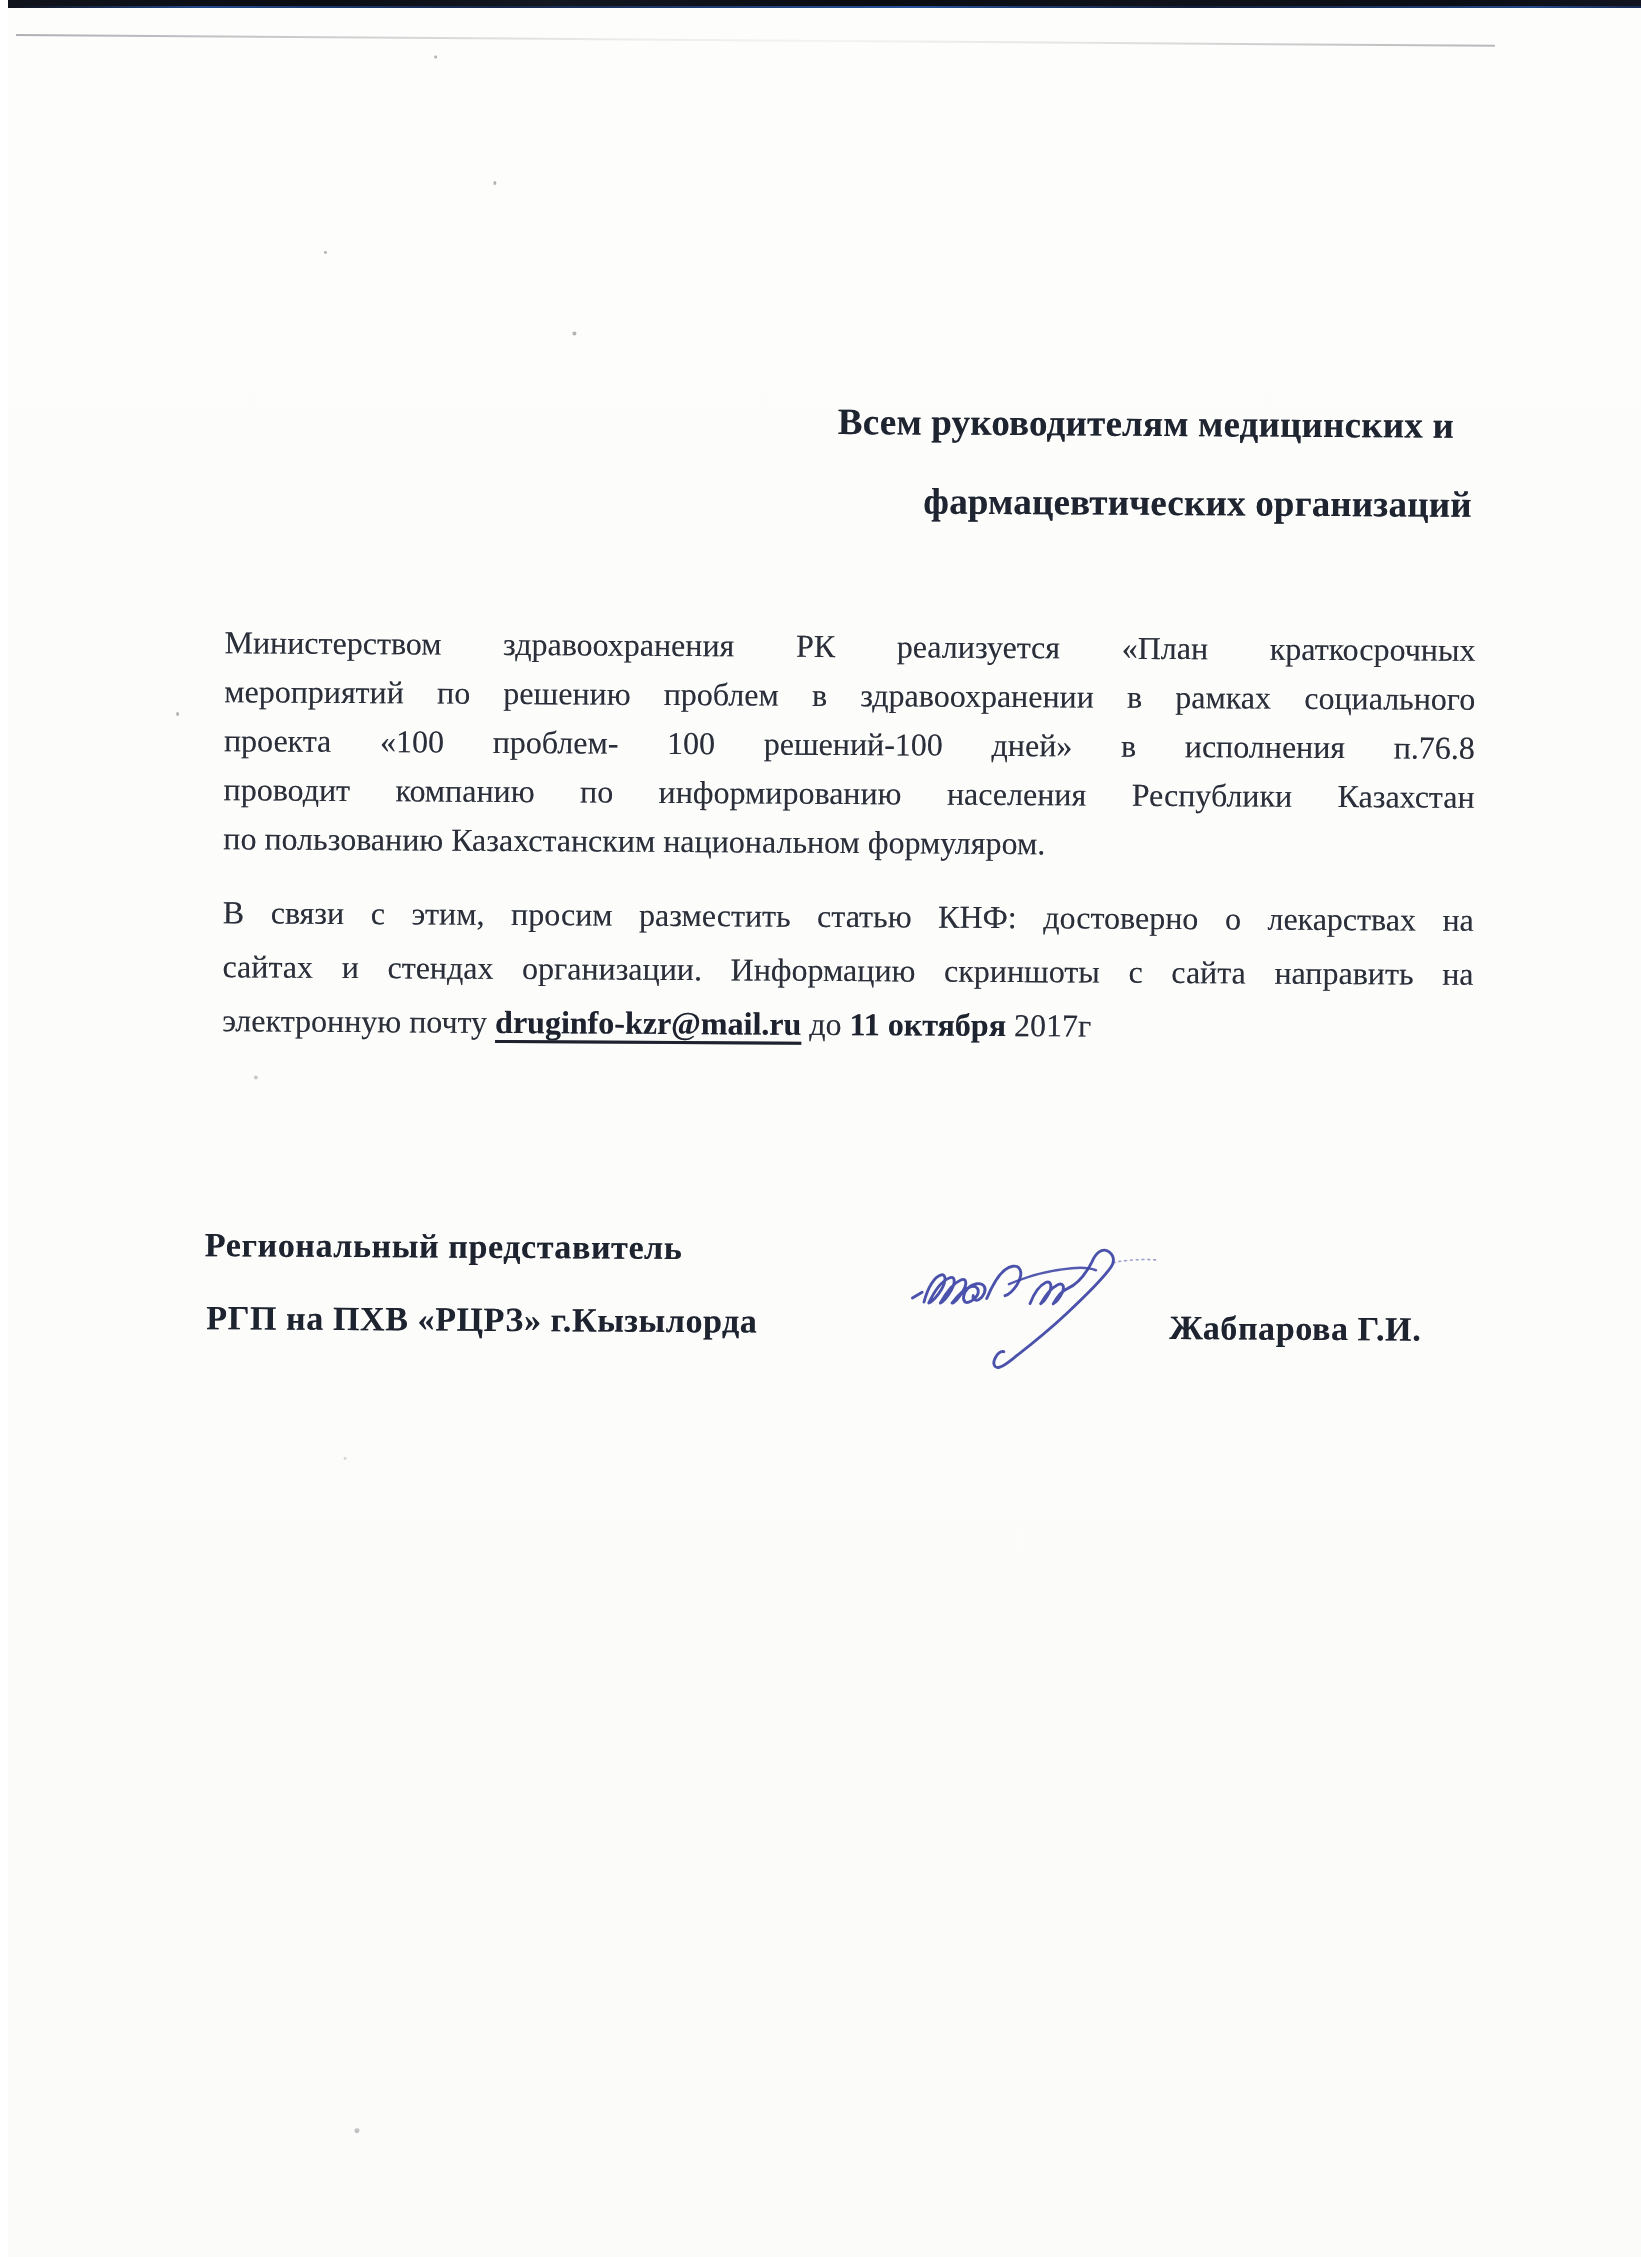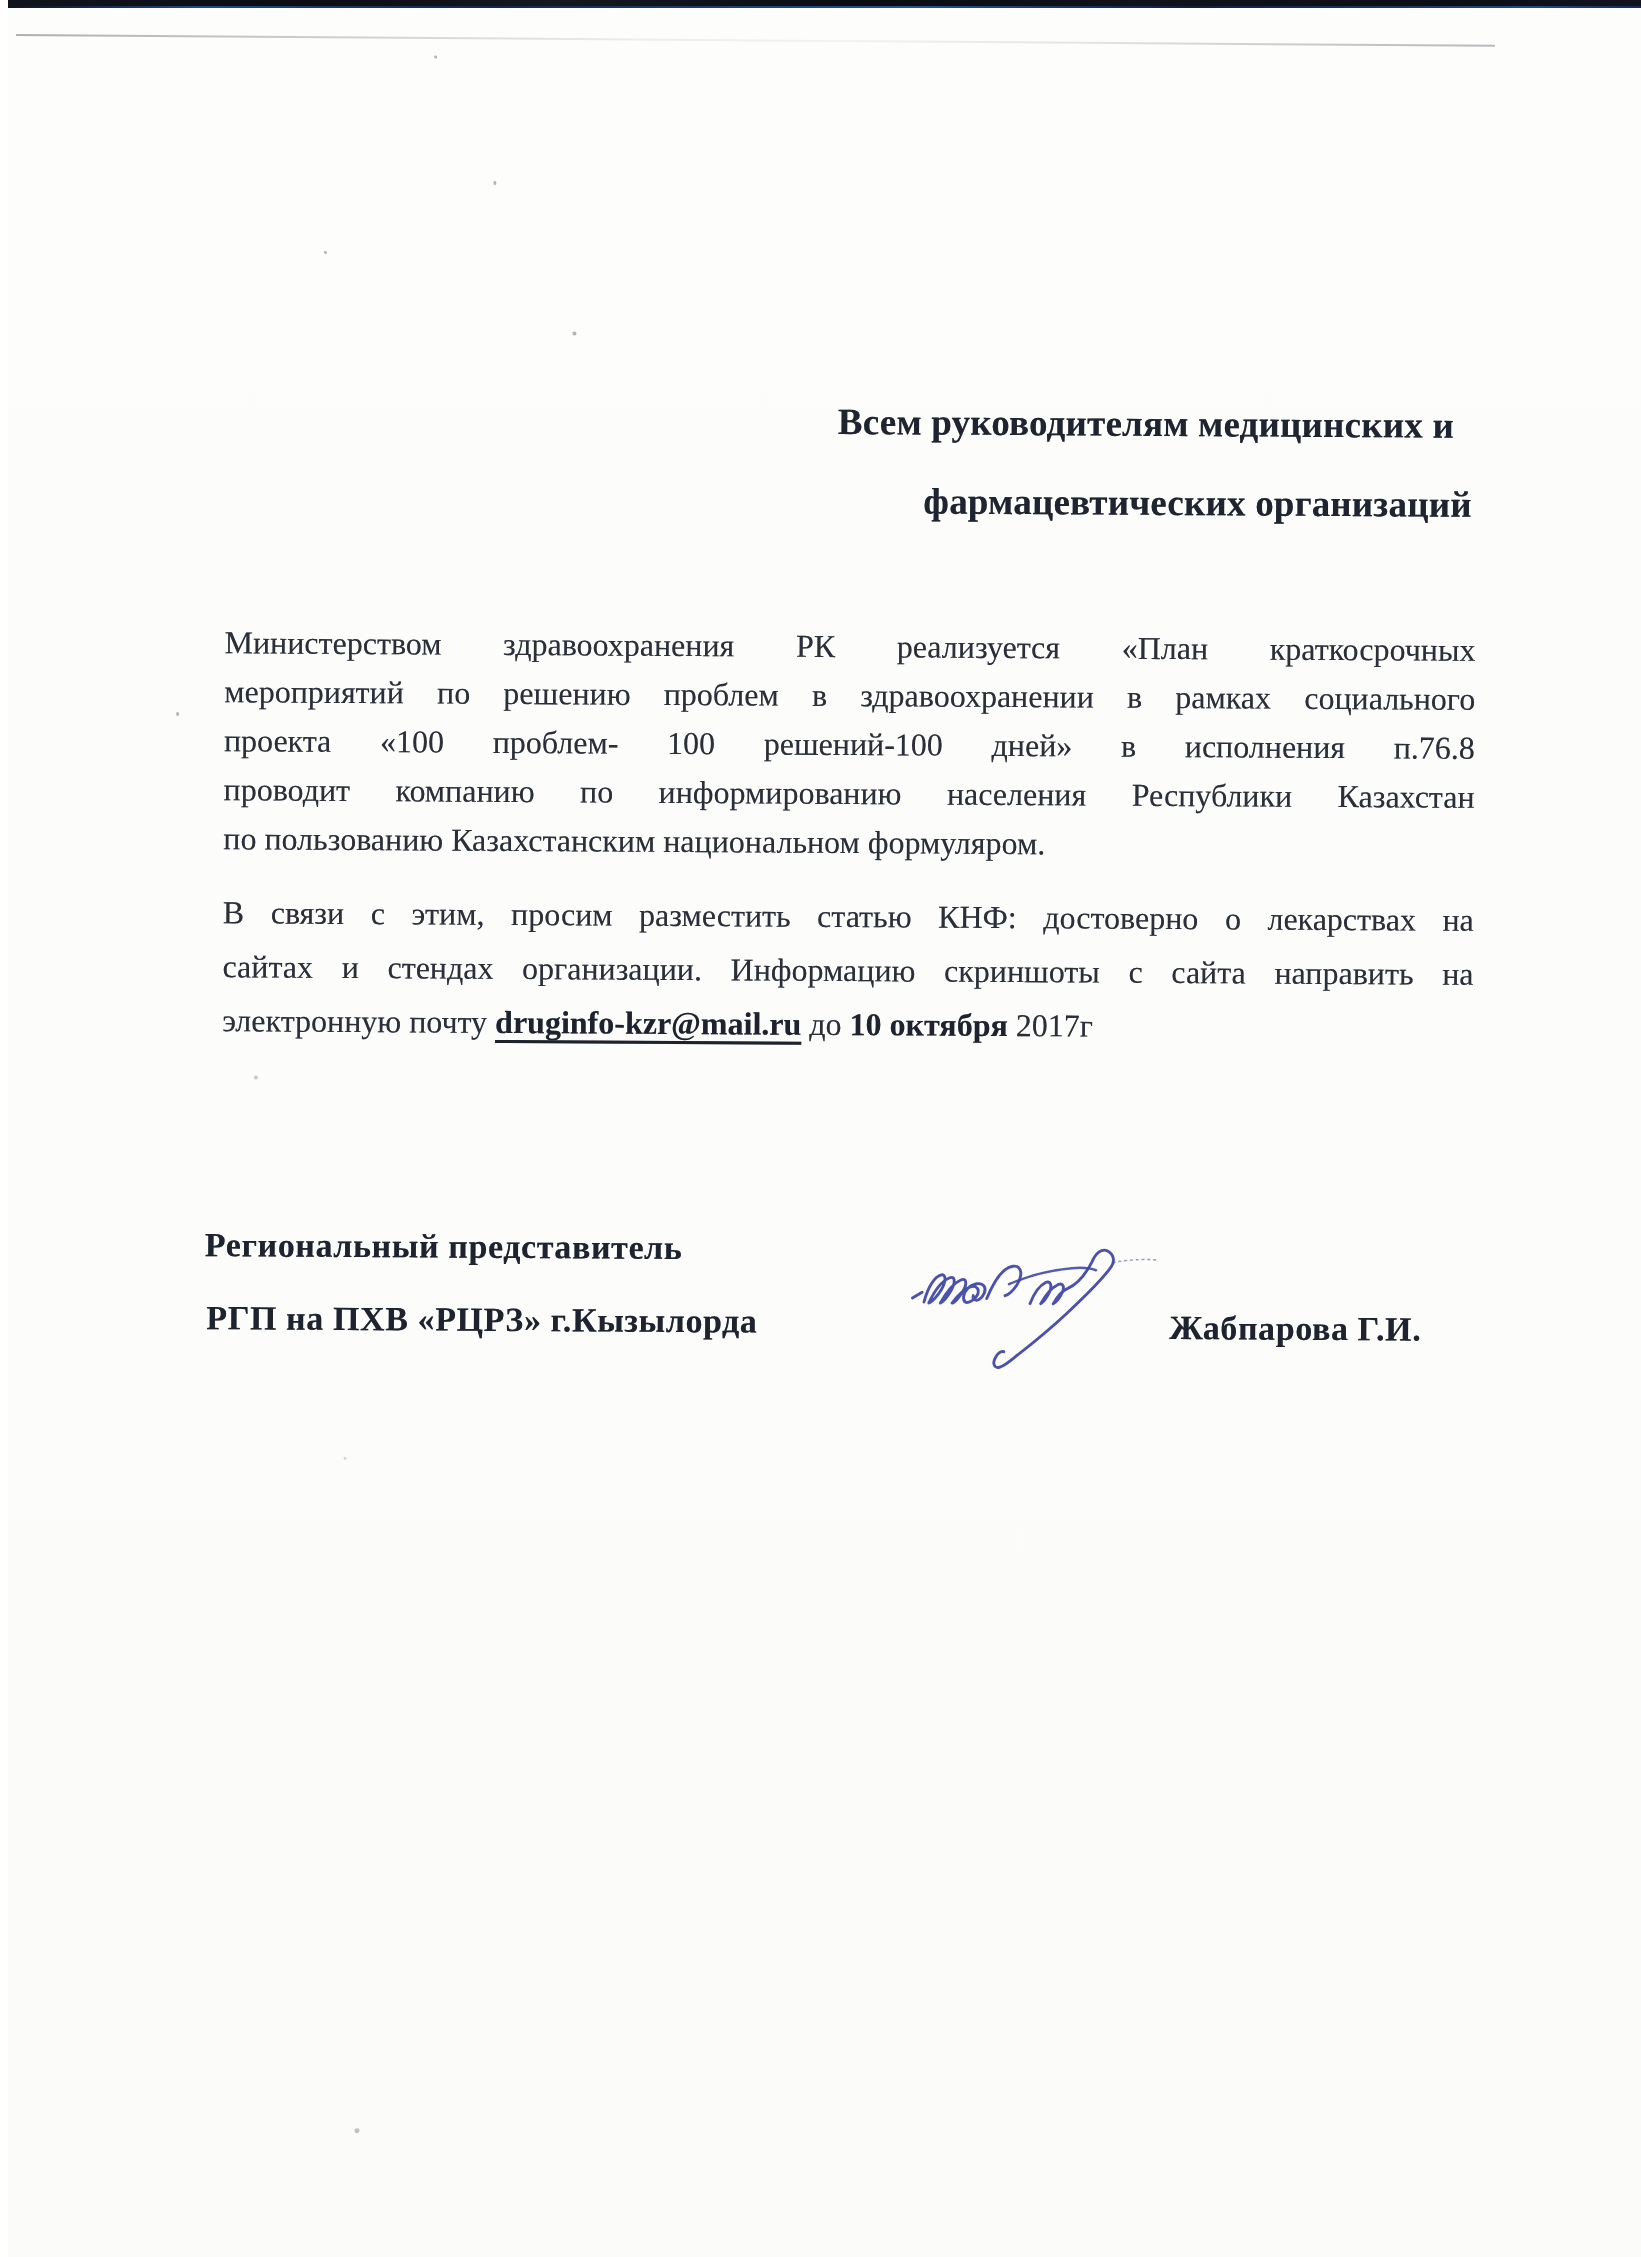--- a/index.html
+++ b/index.html
@@ -101,21 +101,21 @@
       <div class="line">Министерством здравоохранения РК реализуется «План краткосрочных</div>
       <div class="line">мероприятий по решению проблем в здравоохранении в рамках социального</div>
       <div class="line">проекта «100 проблем- 100 решений-100 дней» в исполнения п.76.8</div>
       <div class="line">проводит компанию по информированию населения Республики Казахстан</div>
       <div class="line last">по пользованию Казахстанским национальном формуляром.</div>
     </div>
 
     <div class="para p2" style="top:892px;">
       <div class="line">В связи с этим, просим разместить статью КНФ: достоверно о лекарствах на</div>
       <div class="line">сайтах и стендах организации. Информацию скриншоты с сайта направить на</div>
-      <div class="line last"><span>электронную почту </span><span class="email">druginfo-kzr@mail.ru</span><span> до </span><span class="bold">10 октября</span><span> 2017г</span></div>
+      <div class="line last"><span>электронную почту </span><span class="email">druginfo-kzr@mail.ru</span><span> до </span><span class="bold">11 октября</span><span> 2017г</span></div>
     </div>
 
     <div class="txt sig-line bold" style="left:198px; top:1230px;">Региональный представитель</div>
     <div class="txt sig-line bold" style="left:200px; top:1303px;">РГП на ПХВ «РЦРЗ» г.Кызылорда</div>
     <div class="txt sig-line bold" style="left:1163px; top:1307px;">Жабпарова Г.И.</div>
 
     <svg class="signature-svg" width="328" height="169" viewBox="0 0 340 175">
       <g fill="none" stroke="#3c43a4" stroke-linecap="round" stroke-linejoin="round">
         <path stroke-width="3" opacity="0.92" d="
           M 60 72 L 70 66

